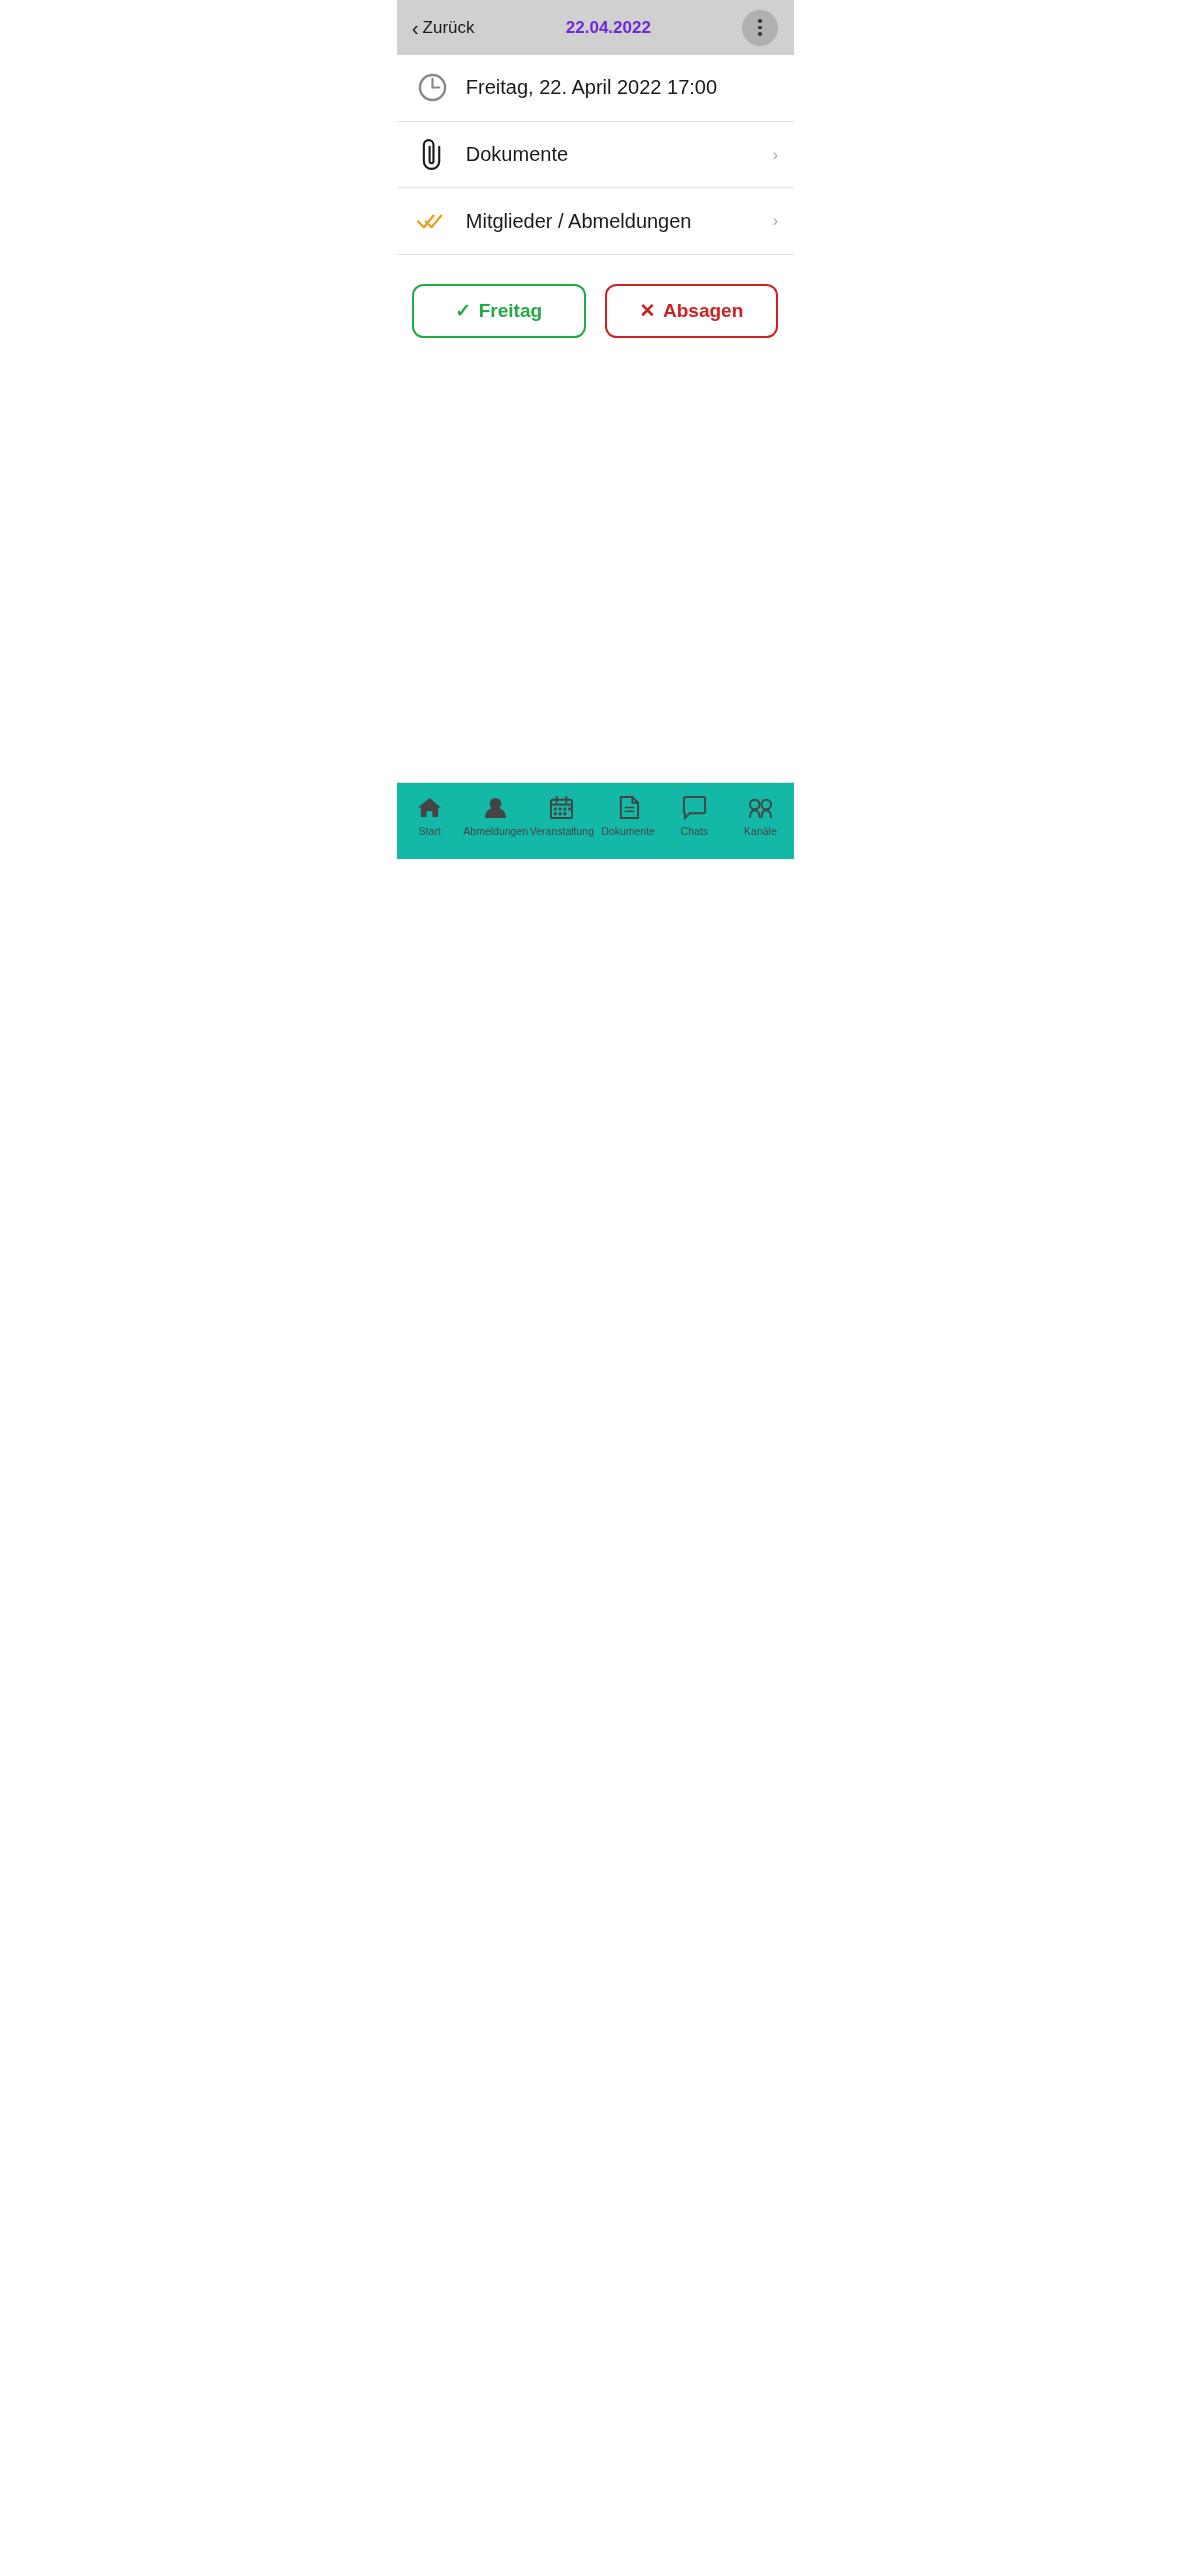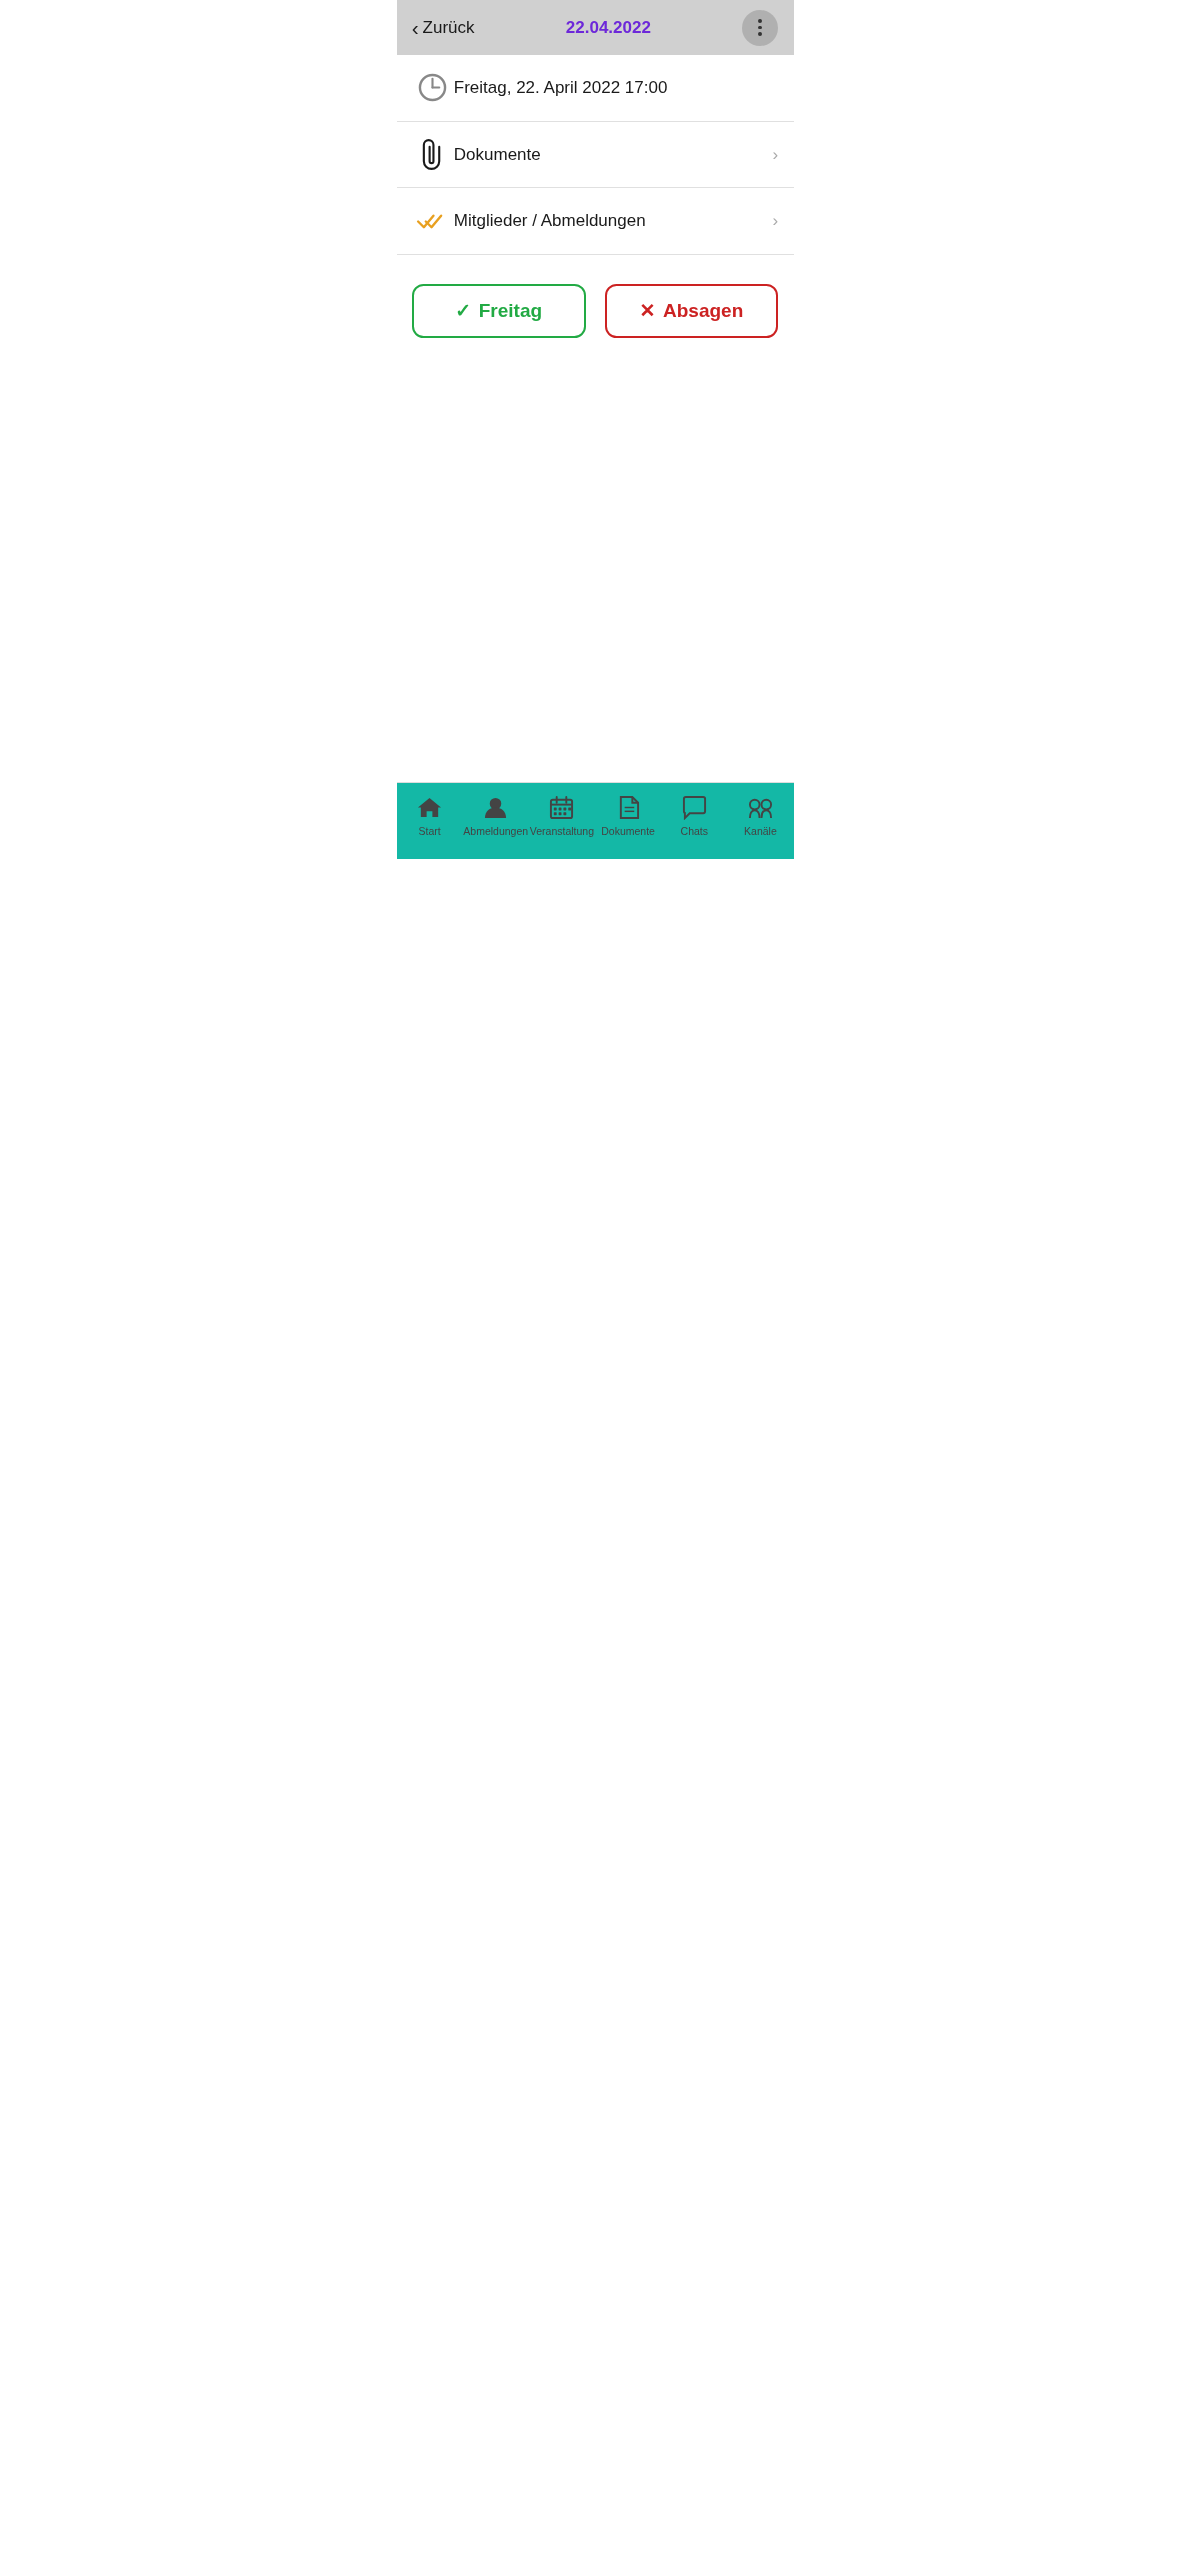--- a/index.html
+++ b/index.html
@@ -122,22 +122,23 @@
       width: 42px;
       height: 35px;
       display: flex;
       align-items: center;
       justify-content: center;
       flex-shrink: 0;
     }
 
     .info-text {
       flex: 1;
-      font-size: 17px;
+      font-size: 20px;
       color: #1a1a1a;
+      margin-left: 12px;
     }
 
     .info-chevron {
       color: #aaa;
       font-size: 17px;
     }
 
     
     .paperclip-svg {
       width: 25px;

